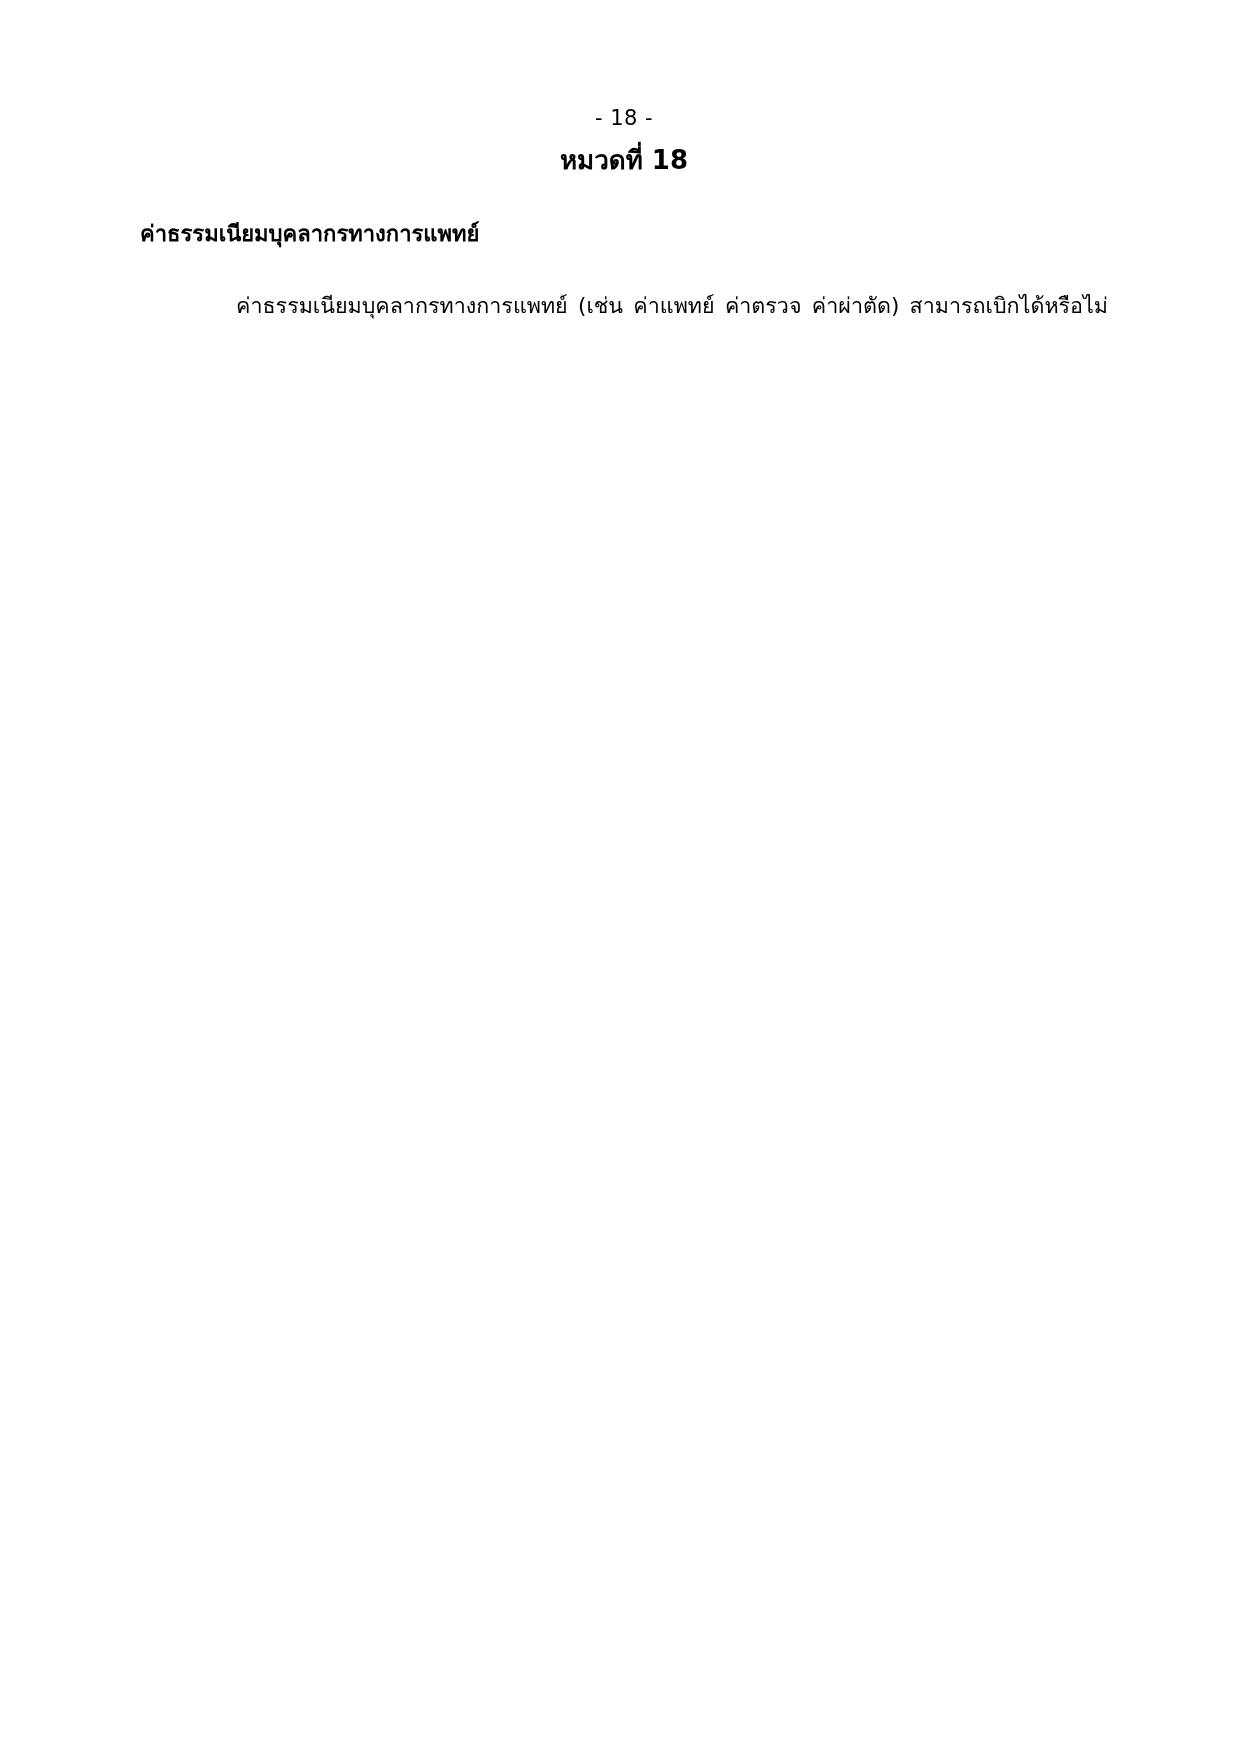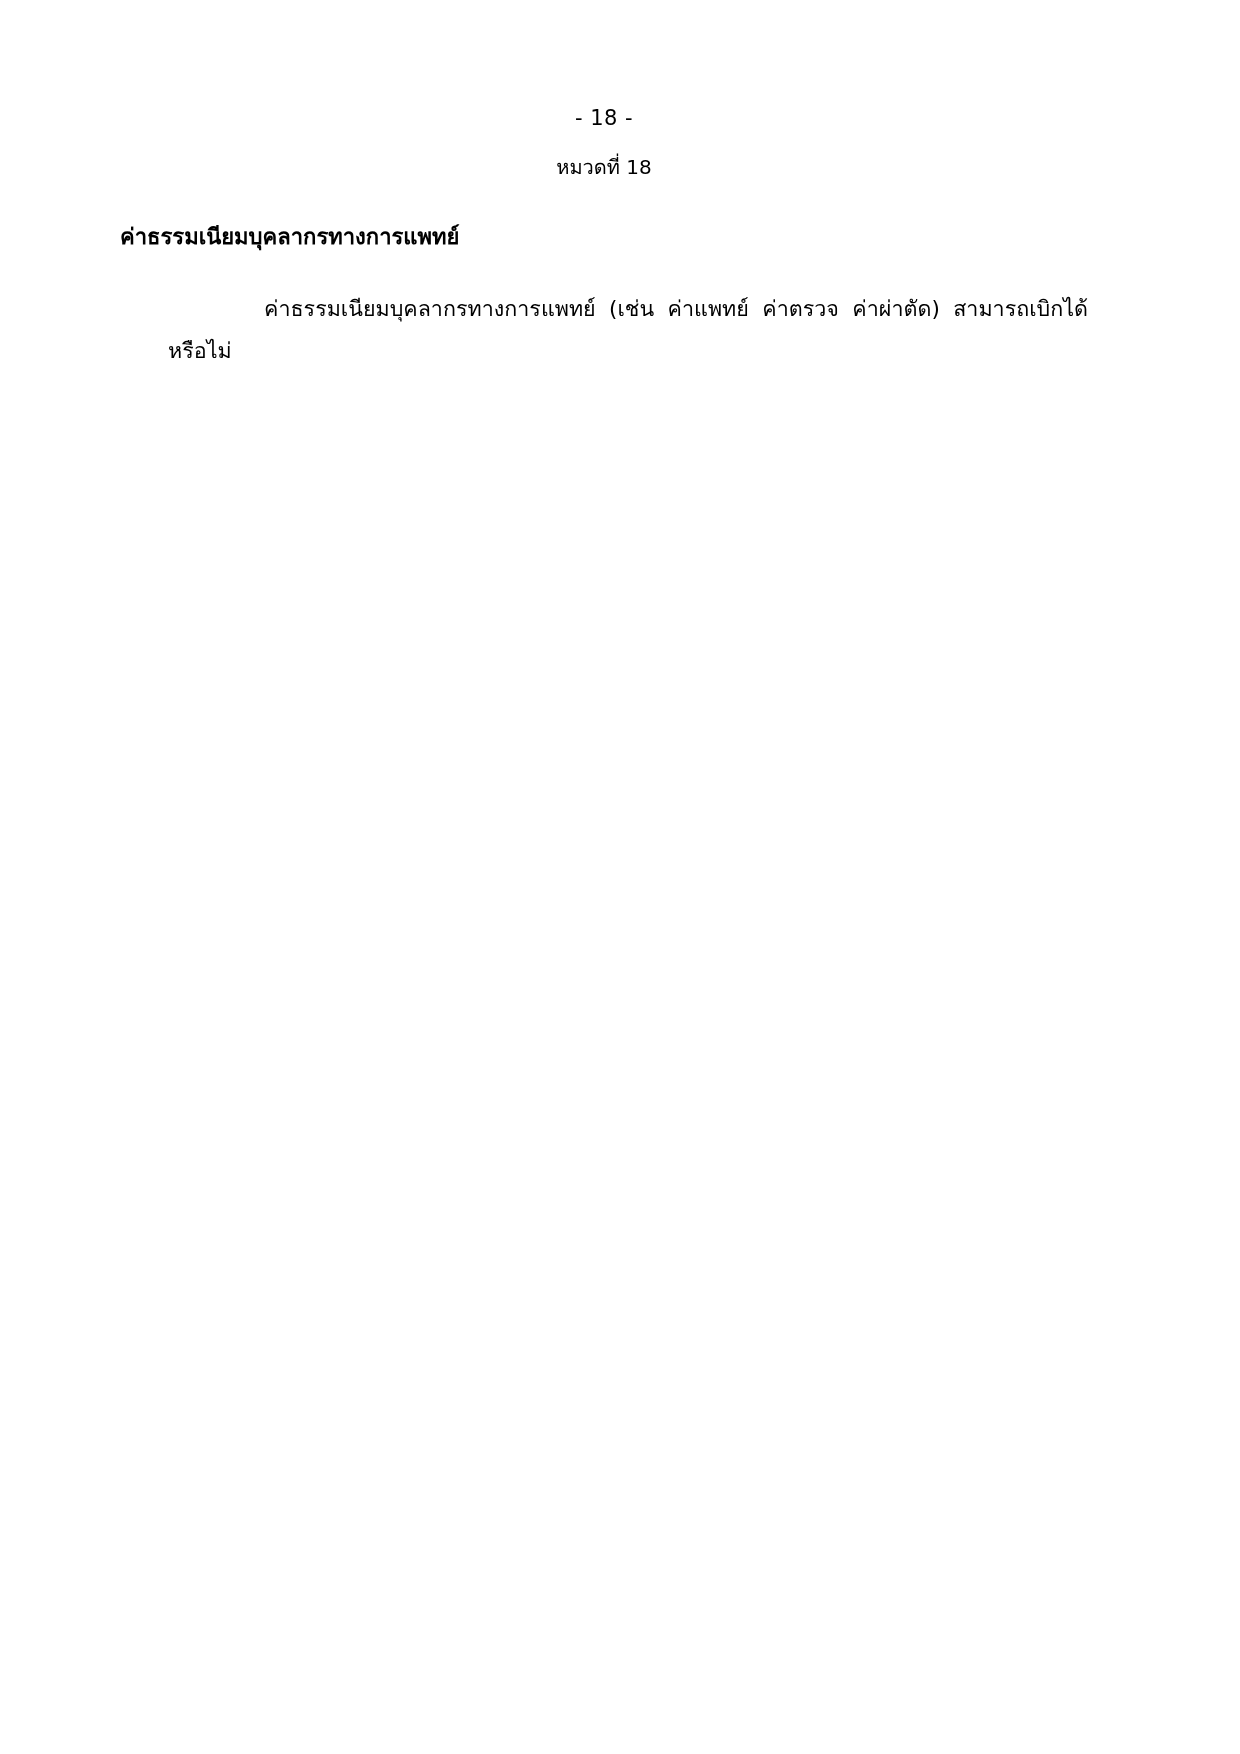--- a/index.html
+++ b/index.html
@@ -12,49 +12,48 @@
     width: 1240px;
     height: 1754px;
     background: #ffffff;
     margin: 0 auto;
     box-sizing: border-box;
     font-family: "DejaVu Sans", "Liberation Sans", sans-serif;
     color: #000000;
   }
   .content {
     position: absolute;
-    left: 120px;
+    left: 140px;
     top: 104px;
     width: 968px;
   }
   .page-number {
     text-align: center;
     font-size: 21px;
     line-height: 1.4;
     letter-spacing: 0.5px;
   }
   .doc-heading {
     text-align: center;
-    font-size: 20px;
-    font-weight: normal;
-    margin-top: 18px;
+    font-size: 26px;
+    font-weight: bold;
+    margin-top: 6px;
   }
   .doc-subheading {
     font-size: 22px;
     font-weight: bold;
     margin-top: 36px;
   }
   .body-block {
     margin-top: 34px;
     font-size: 21.5px;
     line-height: 1.95;
   }
   .para-line {
     white-space: pre-wrap;
-    margin-left: 48px;
   }
   .para-line.justify {
     text-align: justify;
     text-align-last: justify;
   }
   .para-line.indent {
     text-indent: 96px;
     text-align: justify;
     text-align-last: justify;
   }

